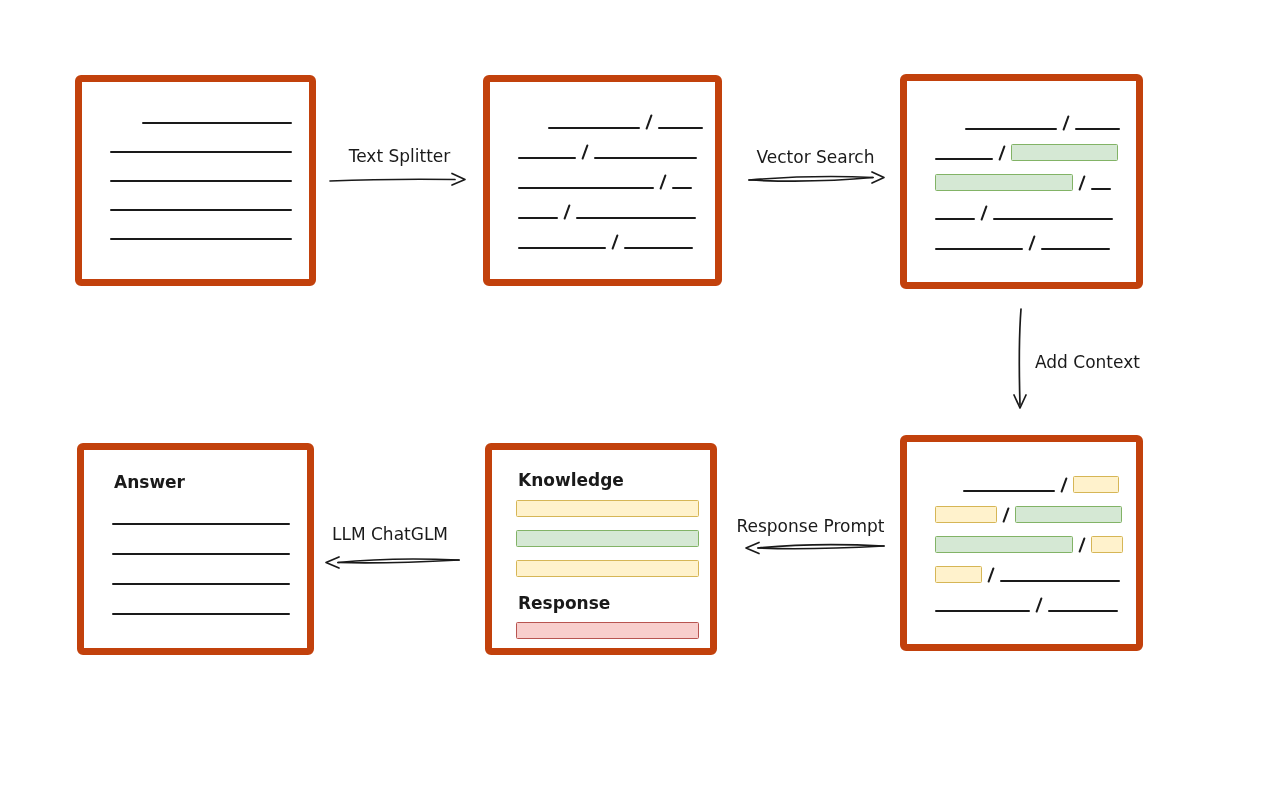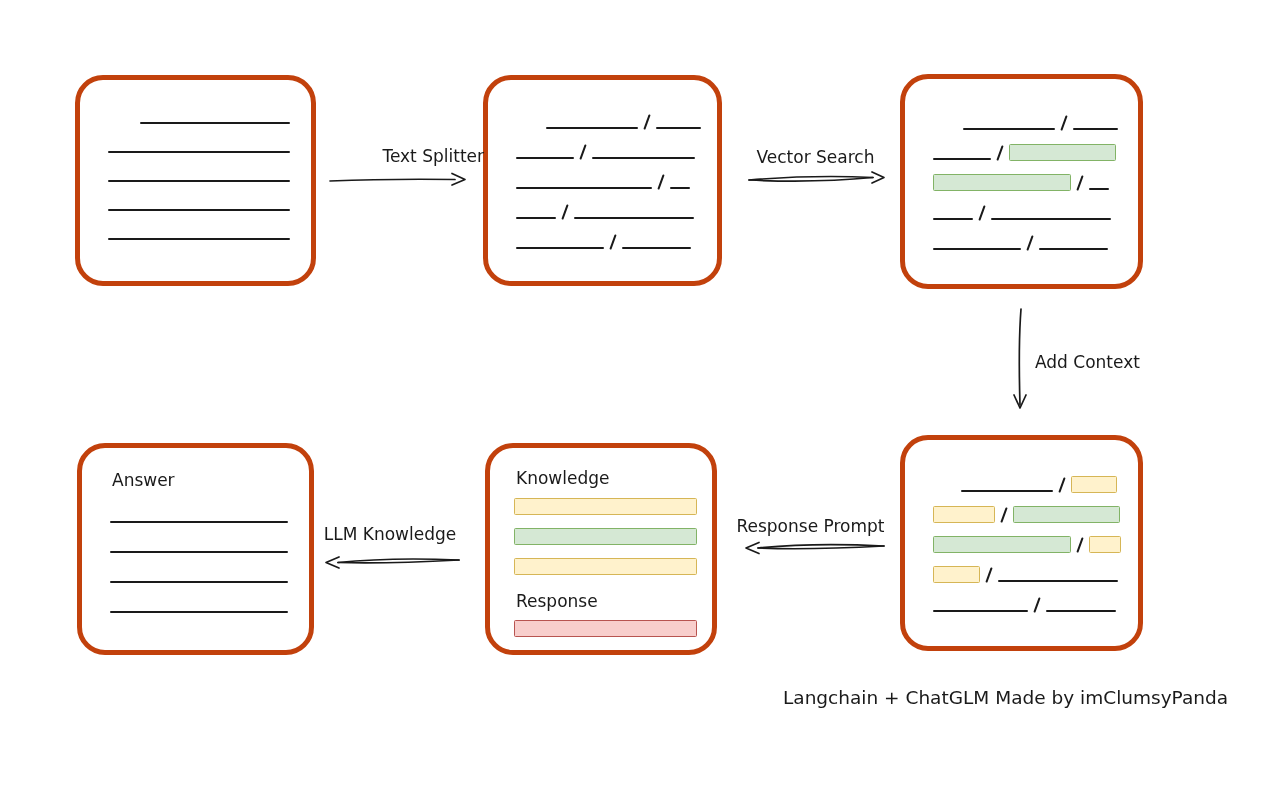--- a/index.html
+++ b/index.html
@@ -1,22 +1,22 @@
 <!DOCTYPE html>
 <html><head>
 <meta charset="utf-8">
 <style>
   html,body{margin:0;padding:0;background:#ffffff;}
   #canvas{
     position:relative;width:1262px;height:792px;background:#ffffff;overflow:hidden;
     font-family:"DejaVu Sans","Liberation Sans",sans-serif;color:#1a1a1a;
   }
   .box{
-    position:absolute;border:5px solid #c2410c;border-radius:28px;
-    background:#ffffff;box-sizing:border-box;
+    position:absolute;border:7px solid #c2410c;border-radius:6px;
+    background:#ffffff;box-sizing:border-box;font-weight:bold;
   }
   
   #box-source{left:75px;top:75px;width:241px;height:211px;}
   #box-split{left:483px;top:75px;width:239px;height:211px;}
   #box-vector{left:900px;top:74px;width:243px;height:215px;}
   #box-context{left:900px;top:435px;width:243px;height:216px;}
   #box-prompt{left:485px;top:443px;width:232px;height:212px;}
   #box-answer{left:77px;top:443px;width:237px;height:212px;}
 
   
@@ -38,21 +38,21 @@
   .question-heading{margin-top:16px;}
   .question-bars{margin-top:9px;}
 
   
   .answer-inner{padding:22px 28px 0 28px;box-sizing:border-box;}
   .answer-lines{display:flex;flex-direction:column;gap:28px;margin-top:31px;}
   .answer-lines .hline{width:178px;}
 
   
   .arrow-label{position:absolute;font-size:17px;line-height:20px;text-align:center;white-space:nowrap;}
-  #label-text-splitter{left:339px;top:146px;width:145px;text-align:right;}
+  #label-text-splitter{left:327px;top:146px;width:145px;}
   #label-vector-search{left:743px;top:147px;width:145px;}
   #label-add-context{left:1035px;top:352px;text-align:left;}
   #label-generate-prompt{left:733px;top:516px;width:155px;}
   #label-llm-response{left:320px;top:524px;width:140px;}
 
   .arrow-svg{position:absolute;overflow:visible;}
   #arrow-text-splitter{left:327px;top:170px;}
   #arrow-vector-search{left:746px;top:168px;}
   #arrow-add-context{left:1008px;top:306px;}
   #arrow-generate-prompt{left:737px;top:538px;}
@@ -190,21 +190,21 @@
           <span class="hline" style="width: 178px;"></span>
           <span class="hline" style="width: 178px;"></span>
         </div>
     </div>
   </div>
 
   <div class="arrow-label" id="label-text-splitter">Text Splitter</div>
   <div class="arrow-label" id="label-vector-search">Vector Search</div>
   <div class="arrow-label" id="label-add-context">Add Context</div>
   <div class="arrow-label" id="label-generate-prompt">Response Prompt</div>
-  <div class="arrow-label" id="label-llm-response">LLM Knowledge</div>
+  <div class="arrow-label" id="label-llm-response">LLM ChatGLM</div>
 
   <svg class="arrow-svg" id="arrow-text-splitter" width="145" height="20" viewBox="0 0 145 20">
     <path d="M3,11 C 40,9.5 92,9 128,9.5"></path>
     <path d="M125,3.5 L138,9.5 L125,15"></path>
   </svg>
 
   <svg class="arrow-svg" id="arrow-vector-search" width="142" height="20" viewBox="0 0 142 20">
     <path d="M3,12 C 45,8.5 95,8 127,9.5"></path>
     <path d="M3,12 C 45,14 95,12.5 127,9.5"></path>
     <path d="M126,4 L138,9.5 L126,15"></path>
@@ -220,15 +220,14 @@
     <path d="M147,8 C 100,10.5 55,11.5 21,10"></path>
     <path d="M22,4.5 L9,10 L22,15.5"></path>
   </svg>
 
   <svg class="arrow-svg" id="arrow-llm-response" width="145" height="20" viewBox="0 0 145 20">
     <path d="M142,8 C 95,6 55,7 21,10.5"></path>
     <path d="M142,8 C 95,10.5 55,11.5 21,10.5"></path>
     <path d="M22,5 L9,10.5 L22,16"></path>
   </svg>
 
-  <div id="caption">Langchain + ChatGLM Made by imClumsyPanda</div>
 
 </div>
 
 </body></html>

